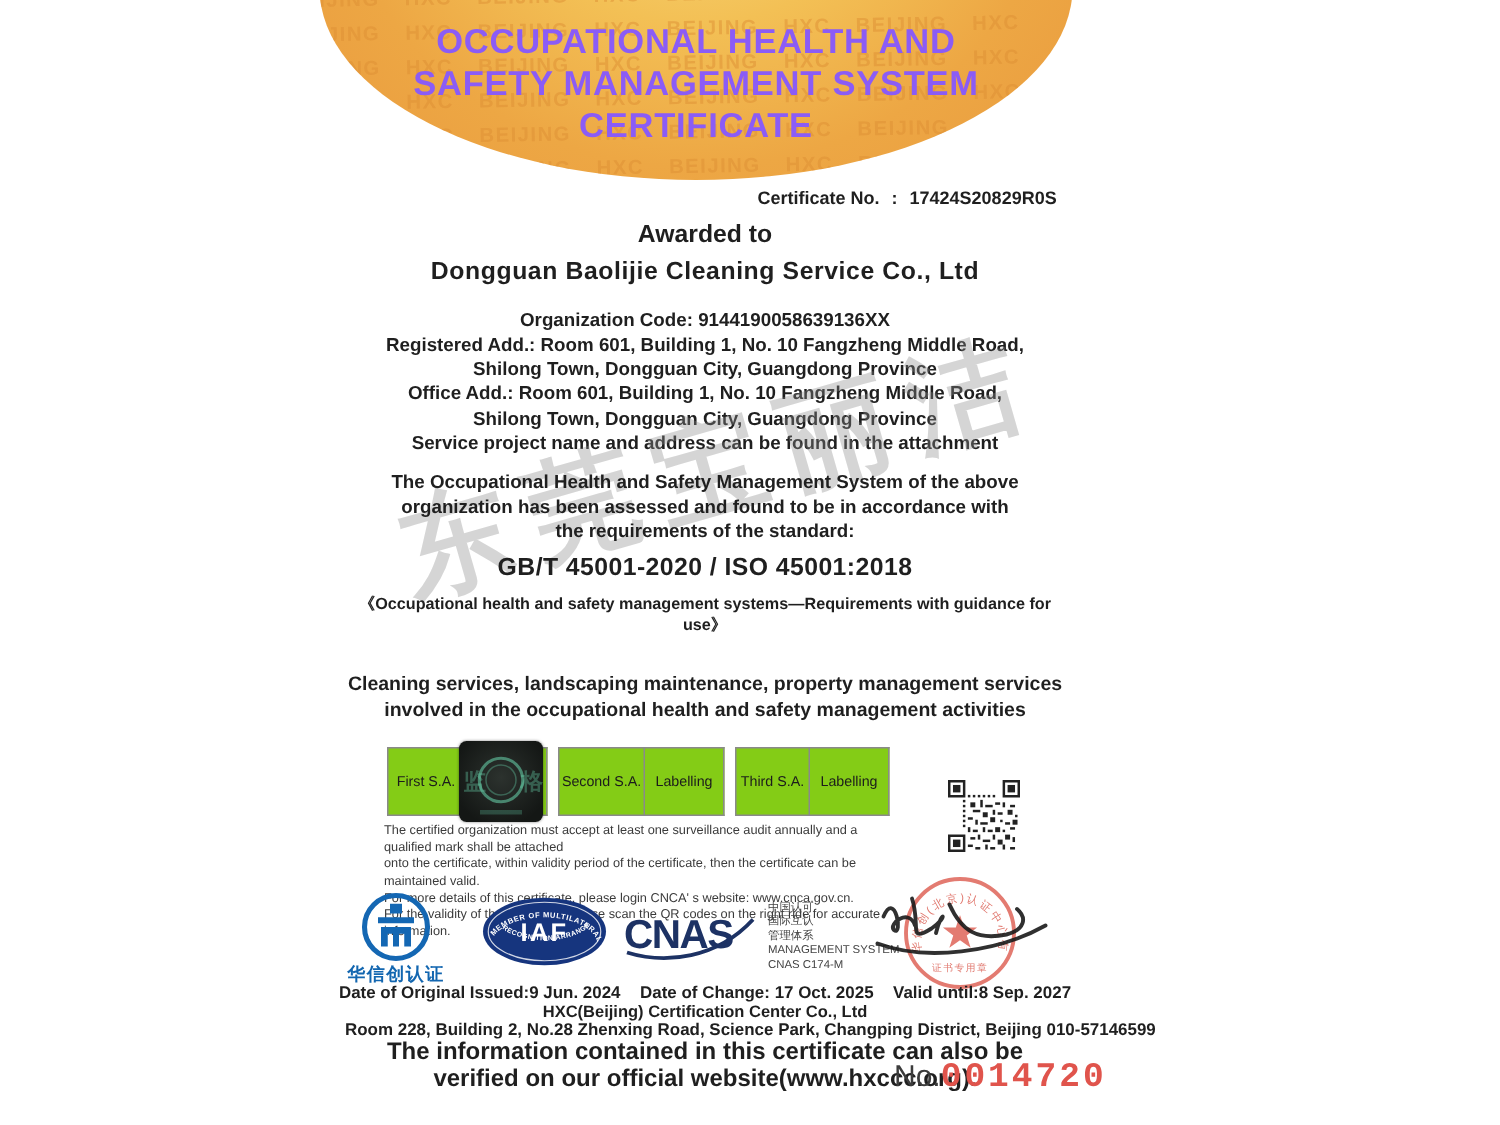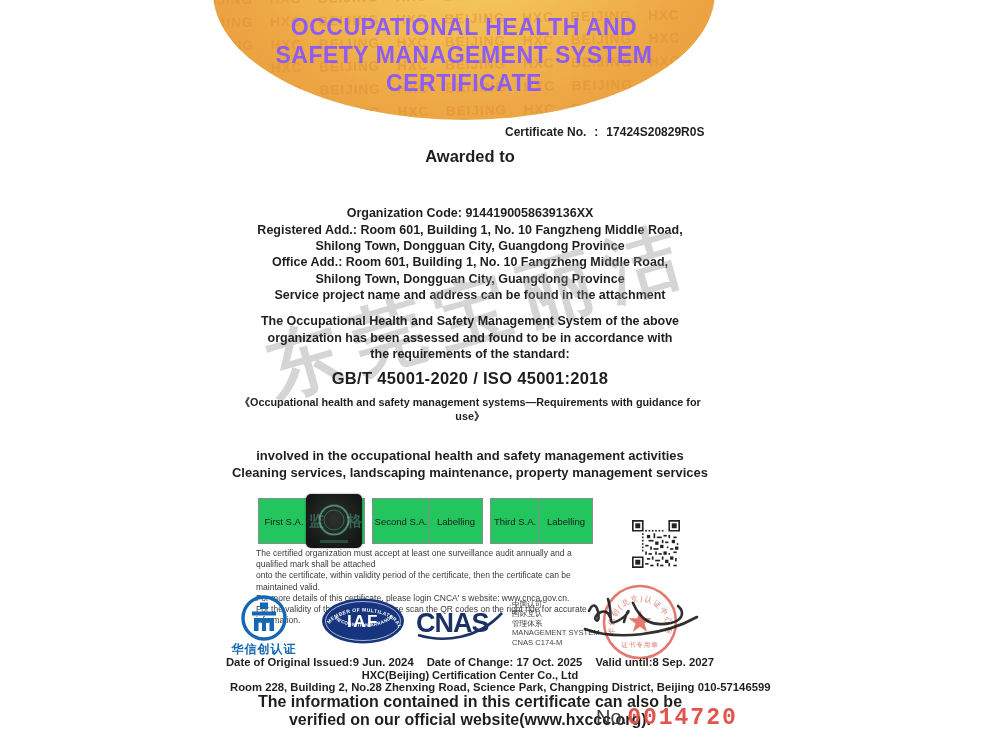--- a/index.html
+++ b/index.html
@@ -28,21 +28,21 @@
   #standard-name{top:396px;font-size:10.8px;font-weight:bold;}
   #scope-heading{top:425px;font-size:12.8px;font-weight:bold;}
   #scope-text{top:447px;font-size:13px;font-weight:bold;line-height:17px;}
   
   #diag-watermark{left:245px;top:262px;width:470px;text-align:center;
     font-size:74px;font-weight:bold;color:#8d8d8d;opacity:.36;letter-spacing:14px;
     transform:rotate(-16deg);font-family:"Liberation Sans",sans-serif;pointer-events:none;}
   
   .sa-group{position:absolute;top:498px;height:46px;display:flex;}
   .sa-cell{border:1px solid #8a8a8a;display:flex;align-items:center;justify-content:center;
-    font-size:9.5px;color:#1c1c1c;background:#22c55e;}
+    font-size:9.5px;color:#1c1c1c;background:#84cc16;}
   .sa-cell+.sa-cell{border-left:none;}
   #sticker{left:306px;top:494px;width:56px;height:54px;border-radius:5px;
     background:radial-gradient(circle at 50% 45%, #2c322e 0%, #141715 80%);box-shadow:0 0 2px rgba(0,0,0,.5);}
   
   #qr-code{left:632px;top:520px;}
   #fine-print{left:256px;top:548px;width:345px;font-size:8.5px;line-height:11.2px;color:#3a3a3a;}
   
   #hxc-logo{left:239px;top:593px;}
   #hxc-caption{left:226px;top:641px;width:76px;text-align:center;color:#1266b0;
     font-size:12px;font-weight:bold;letter-spacing:1px;}
@@ -76,42 +76,43 @@
     <div>CERTIFICATE</div>
   </div>
 
   <div class="abs" id="cert-no">
     <span>Certificate No.</span>
     <span>:</span>
     <span>17424S20829R0S</span>
   </div>
 
   <div class="abs center-col" id="awarded-heading">Awarded to</div>
+  <div class="abs center-col" id="company-name">Dongguan Baolijie Cleaning Service Co., Ltd</div>
   <div class="abs center-col" id="org-code">Organization Code: 9144190058639136XX</div>
   <div class="abs center-col" id="address-block">
     <div>Registered Add.: Room 601, Building 1, No. 10 Fangzheng Middle Road,</div>
     <div>Shilong Town, Dongguan City, Guangdong Province</div>
     <div>Office Add.: Room 601, Building 1, No. 10 Fangzheng Middle Road,</div>
     <div>Shilong Town, Dongguan City, Guangdong Province</div>
     <div>Service project name and address can be found in the attachment</div>
   </div>
 
   <div class="abs" id="diag-watermark">东莞宝丽洁</div>
 
   <div class="abs center-col" id="assessment-block">
     <div>The Occupational Health and Safety Management System of the above</div>
     <div>organization has been assessed and found to be in accordance with</div>
     <div>the requirements of the standard:</div>
   </div>
   <div class="abs center-col" id="standard-line">GB/T 45001-2020 / ISO 45001:2018</div>
   <div class="abs center-col" id="standard-name">《Occupational health and safety management systems—Requirements with guidance for use》</div>
 
   <div class="abs center-col" id="scope-text">
+    <div>Cleaning services, landscaping maintenance, property management services</div>
     <div>involved in the occupational health and safety management activities</div>
-    <div>Cleaning services, landscaping maintenance, property management services</div>
   </div>
 
   <div class="sa-group" style="left:258px;">
     <div class="sa-cell" style="width:50px;">First S.A.</div>
     <div class="sa-cell" style="width:54px;"></div>
   </div>
   <div class="sa-group" style="left:372px;">
     <div class="sa-cell" style="width:56px;">Second S.A.</div>
     <div class="sa-cell" style="width:52px;">Labelling</div>
   </div>

